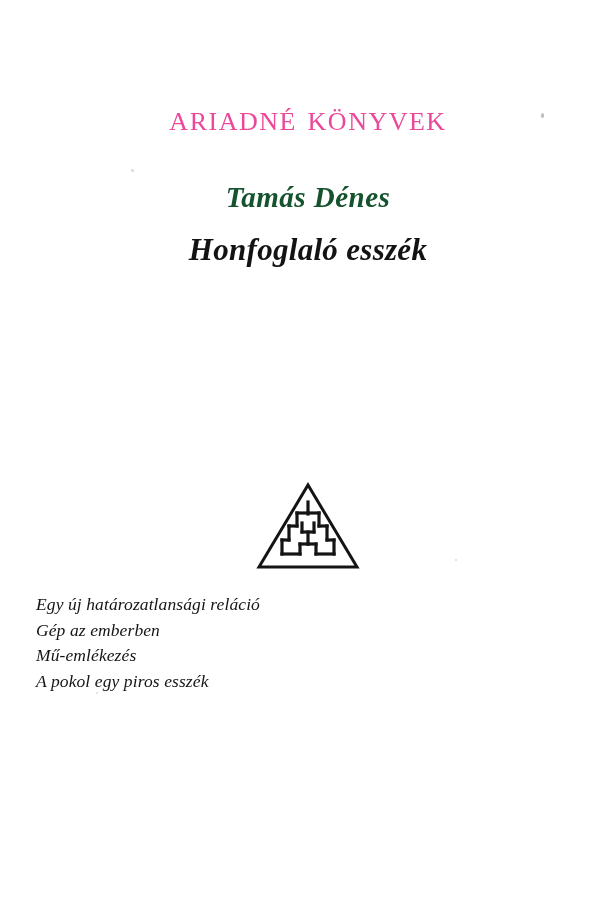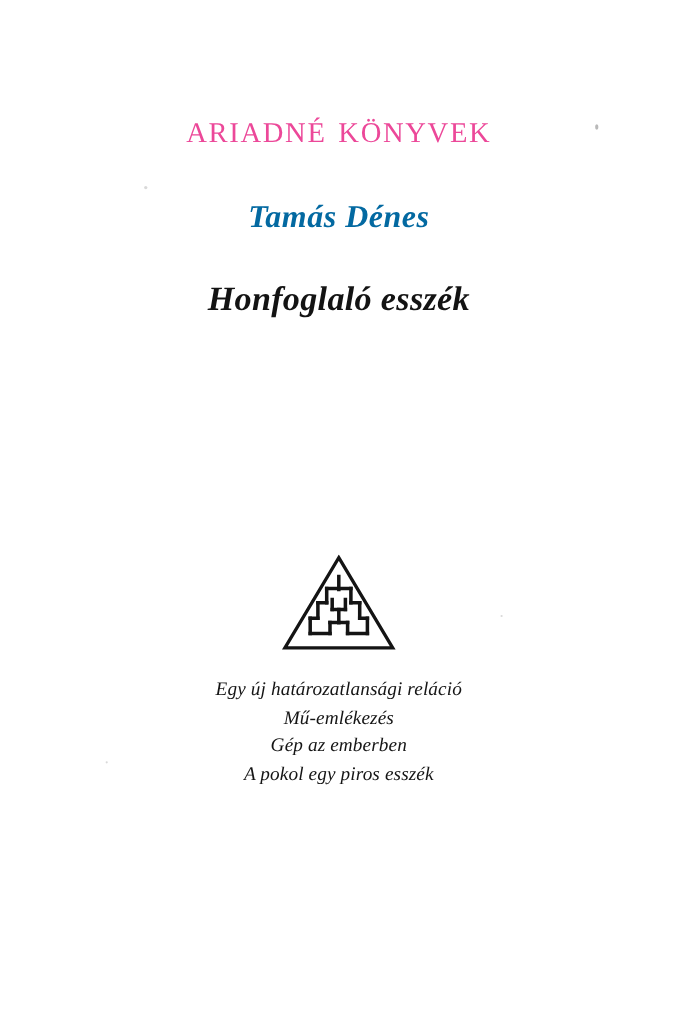--- a/index.html
+++ b/index.html
@@ -45,46 +45,47 @@
     text-transform: lowercase;
   }
 
   .author {
     text-align: center;
     margin-top: 42px;
     font-size: 29px;
     font-weight: bold;
     font-style: italic;
     letter-spacing: 0.5px;
-    color: #0369a1;
+    color: #14532d;
   }
 
   .book-title {
     text-align: center;
-    margin-top: 40px;
+    margin-top: 18px;
     font-size: 31px;
     font-weight: bold;
     font-style: italic;
     letter-spacing: 0.3px;
     color: #131313;
   }
 
   .logo-wrap {
     margin-top: 214px;
     display: flex;
     justify-content: center;
   }
   .logo {
     width: 104px;
     height: 88px;
   }
 
   .contents {
     margin-top: 22px;
-    text-align: center;
+    text-align: left;
+    margin-left: 36px;
   }
   .contents .entry {
     font-size: 17.5px;
     font-style: italic;
     line-height: 1.47;
     color: #151515;
     letter-spacing: 0.1px;
   }
 </style>
 </head>
@@ -130,18 +131,18 @@
         <path d="M52,62 L52,50"></path>
         <path d="M46,50 L58,50"></path>
         <path d="M46,50 L46,41"></path>
         <path d="M58,50 L58,41"></path>
       </g>
     </svg>
   </div>
 
   <div class="contents">
     <div class="entry">Egy új határozatlansági reláció</div>
+    <div class="entry">Gép az emberben</div>
     <div class="entry">Mű-emlékezés</div>
-    <div class="entry">Gép az emberben</div>
     <div class="entry">A pokol egy piros esszék</div>
   </div>
 
 </div>
 
 </body></html>

